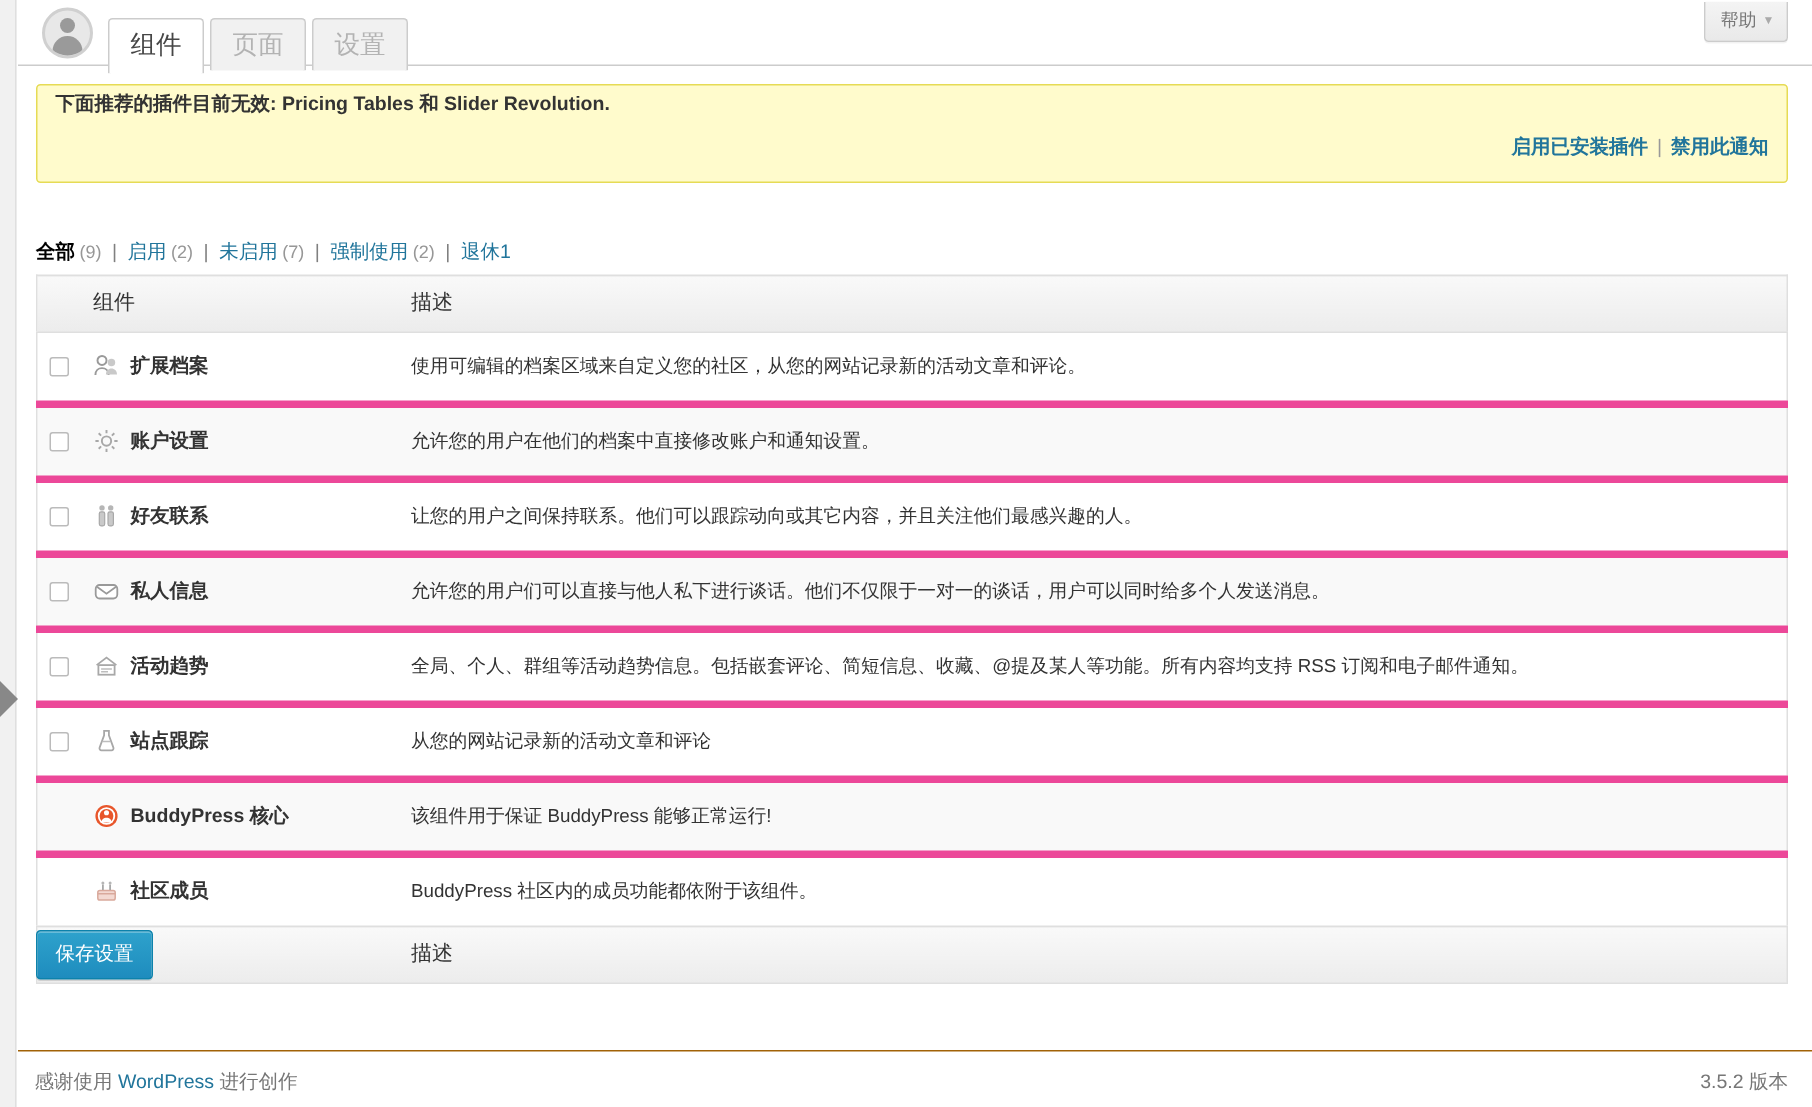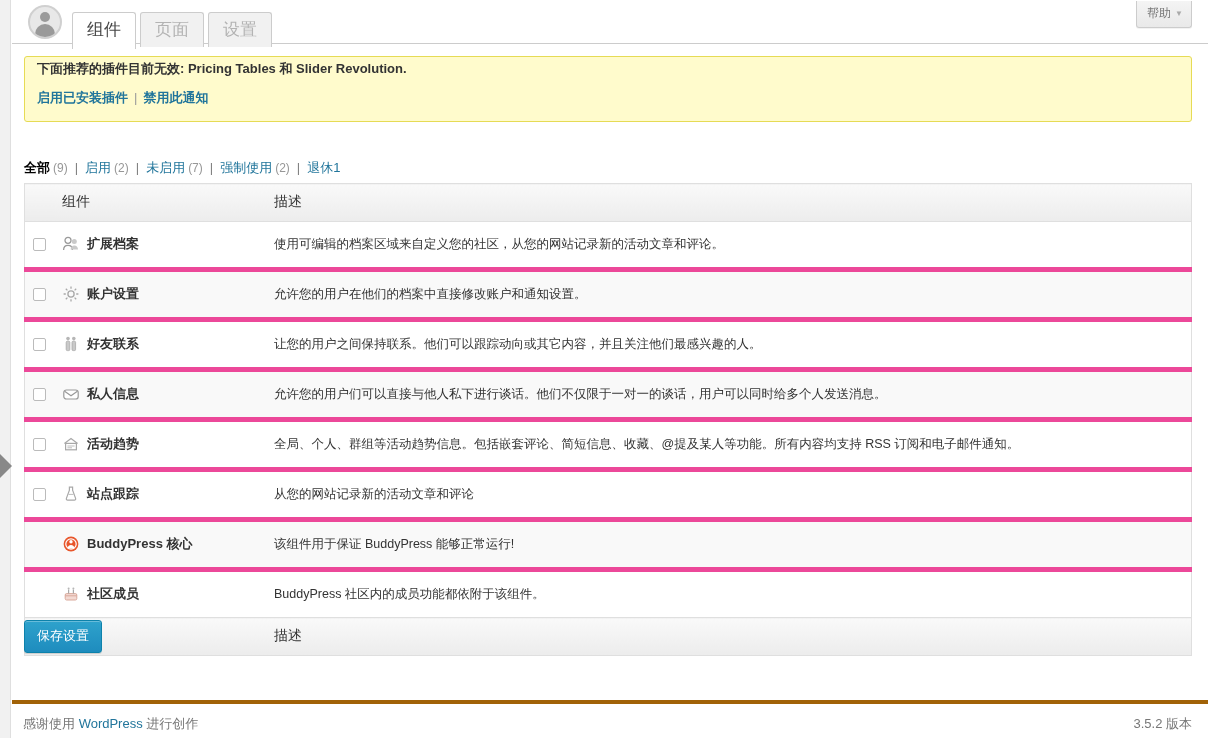--- a/index.html
+++ b/index.html
@@ -124,21 +124,21 @@
     border-radius: 3px;
     padding: 4px 12px 14px 12px;
   }
   .notice-text {
     font-size: 13px;
     font-weight: bold;
     color: #333;
     margin: 0 0 12px 0;
     line-height: 1.2;
   }
-  .notice-actions { font-size: 13px; font-weight: bold; }
+  .notice-actions { font-size: 13px; font-weight: bold; text-align: right; }
   .notice-actions a {
     color: #21759b; text-decoration: none; cursor: pointer;
   }
   .notice-sep { color: #999; margin: 0 6px; font-weight: normal; }
 
   
   .filters {
     position: absolute; left: 24px; top: 159px;
     font-size: 13px;
     color: #21759b;
@@ -215,21 +215,21 @@
     padding: 6px 12px 7px;
     cursor: pointer;
     box-shadow: inset 0 1px 0 rgba(255,255,255,.28), 0 1px 0 rgba(0,0,0,.12);
     font-family: inherit;
   }
 
   
   .footer {
     position: absolute; left: 12px; right: 0; top: 700px;
     width: 1196px; height: 38px;
-    border-top: 4px solid #a16207;
+    border-top: 1px solid #a16207;
     background: #fff;
   }
   .footer-left {
     position: absolute; left: 11px; top: 11px;
     font-size: 13px; color: #777;
   }
   .footer-left a { color: #21759b; text-decoration: none; cursor: pointer; }
   .footer-right {
     position: absolute; right: 16px; top: 11px;
     font-size: 13px; color: #777;

